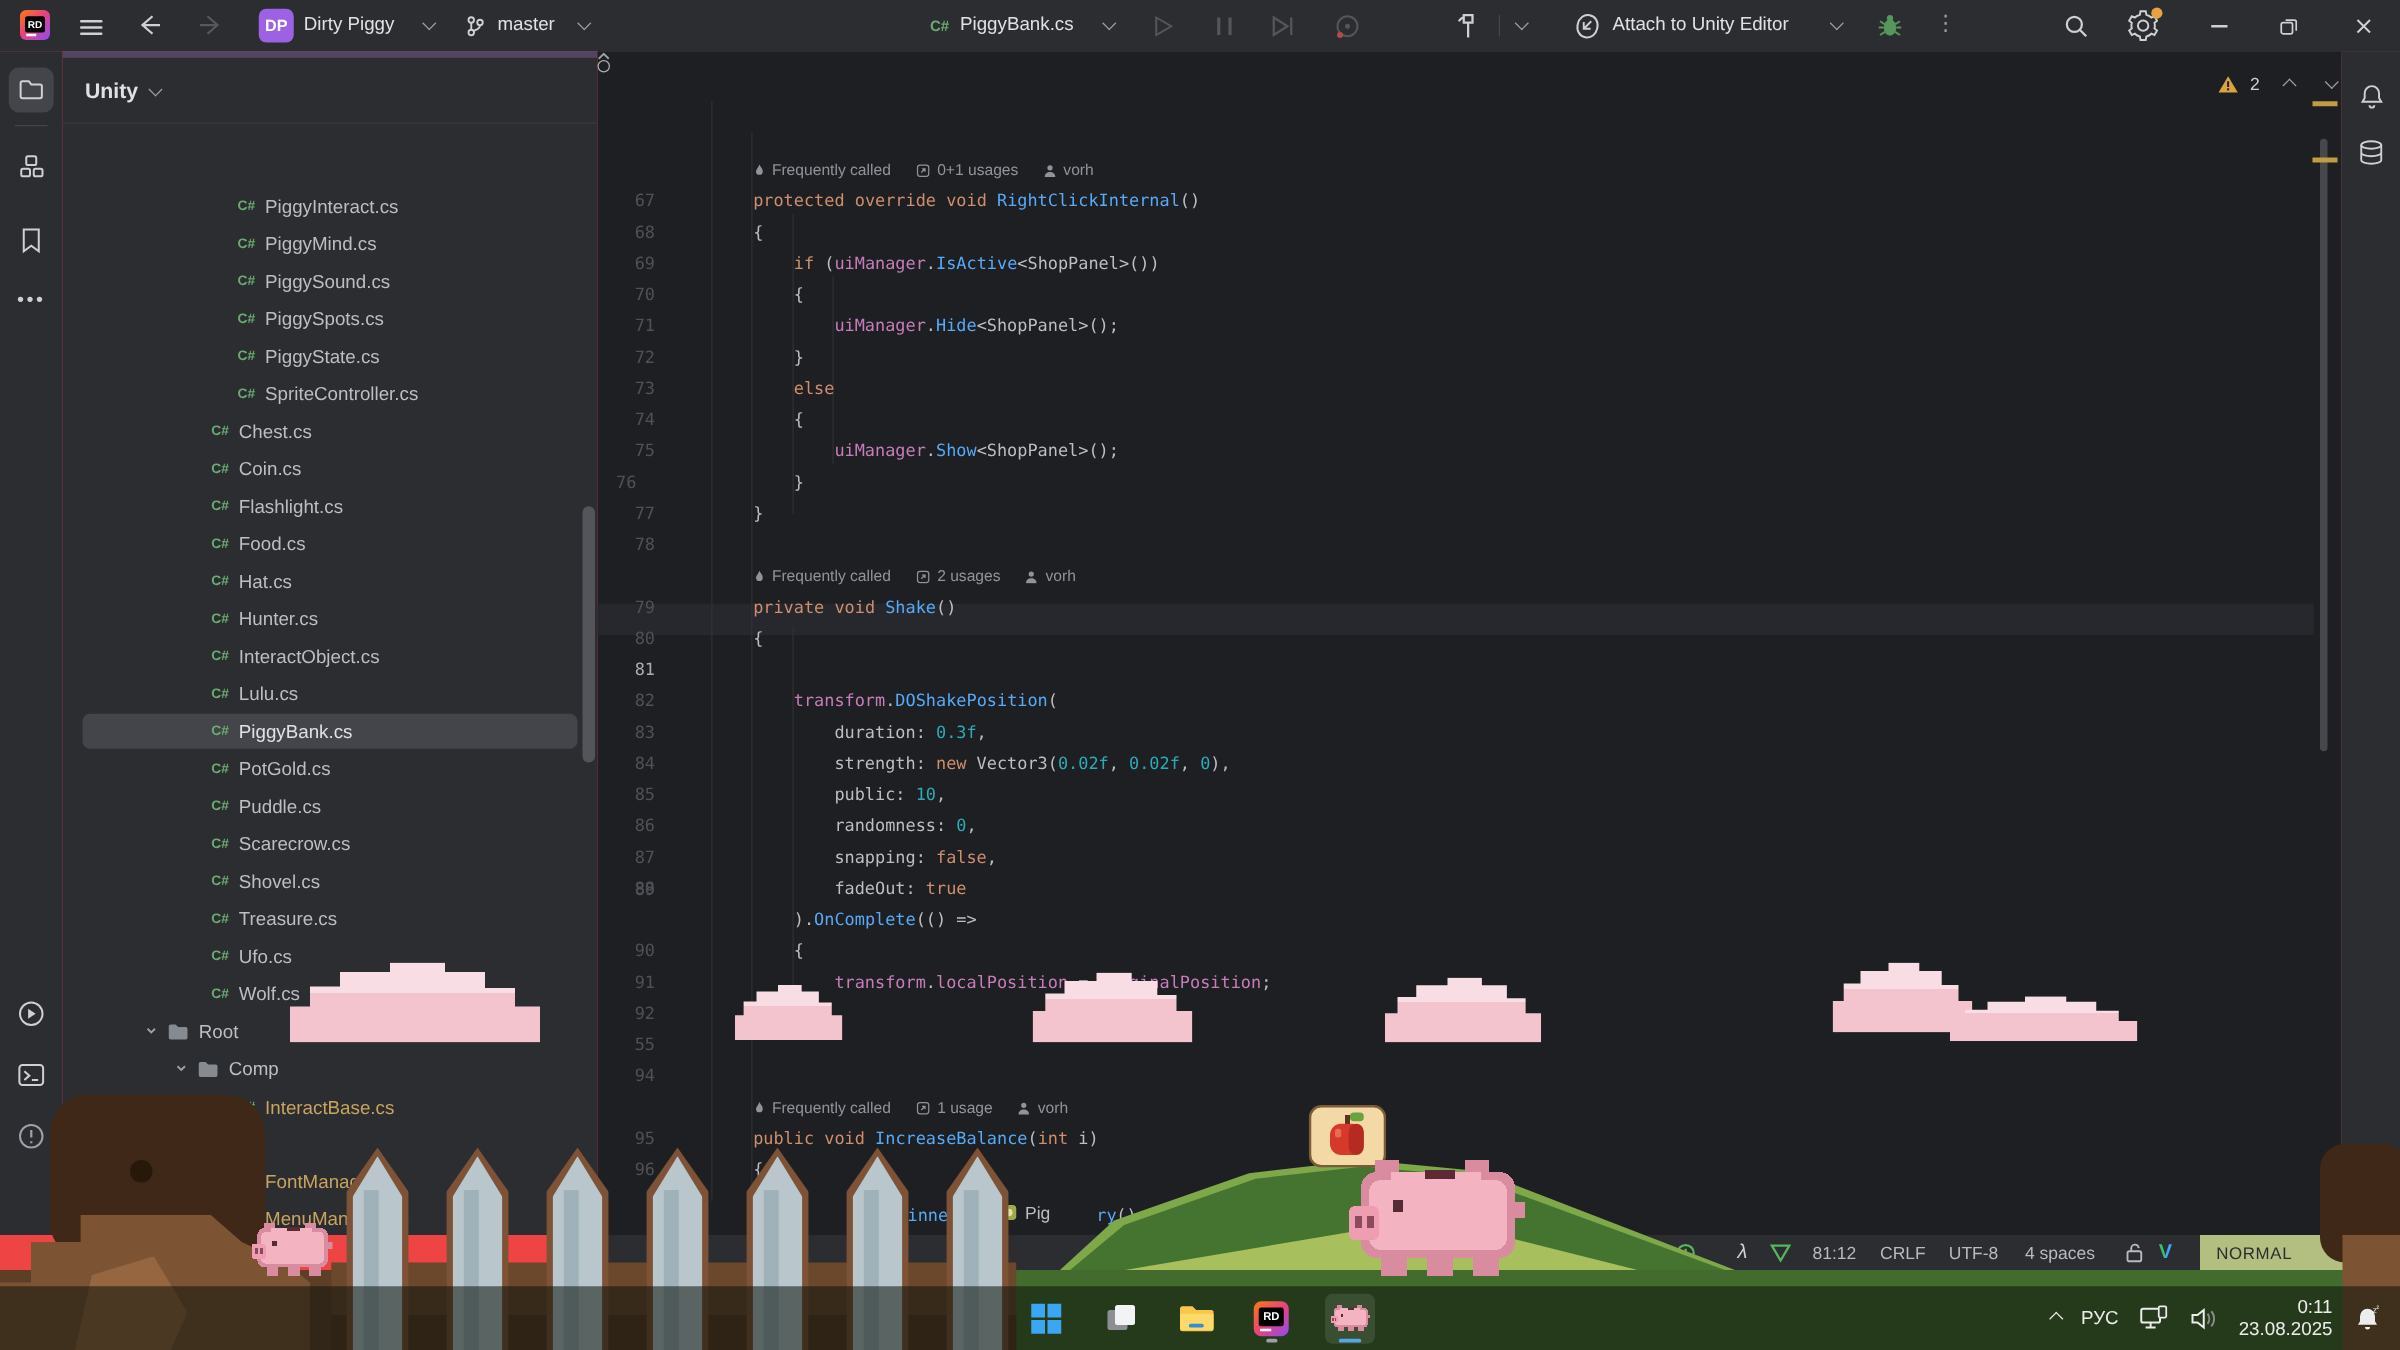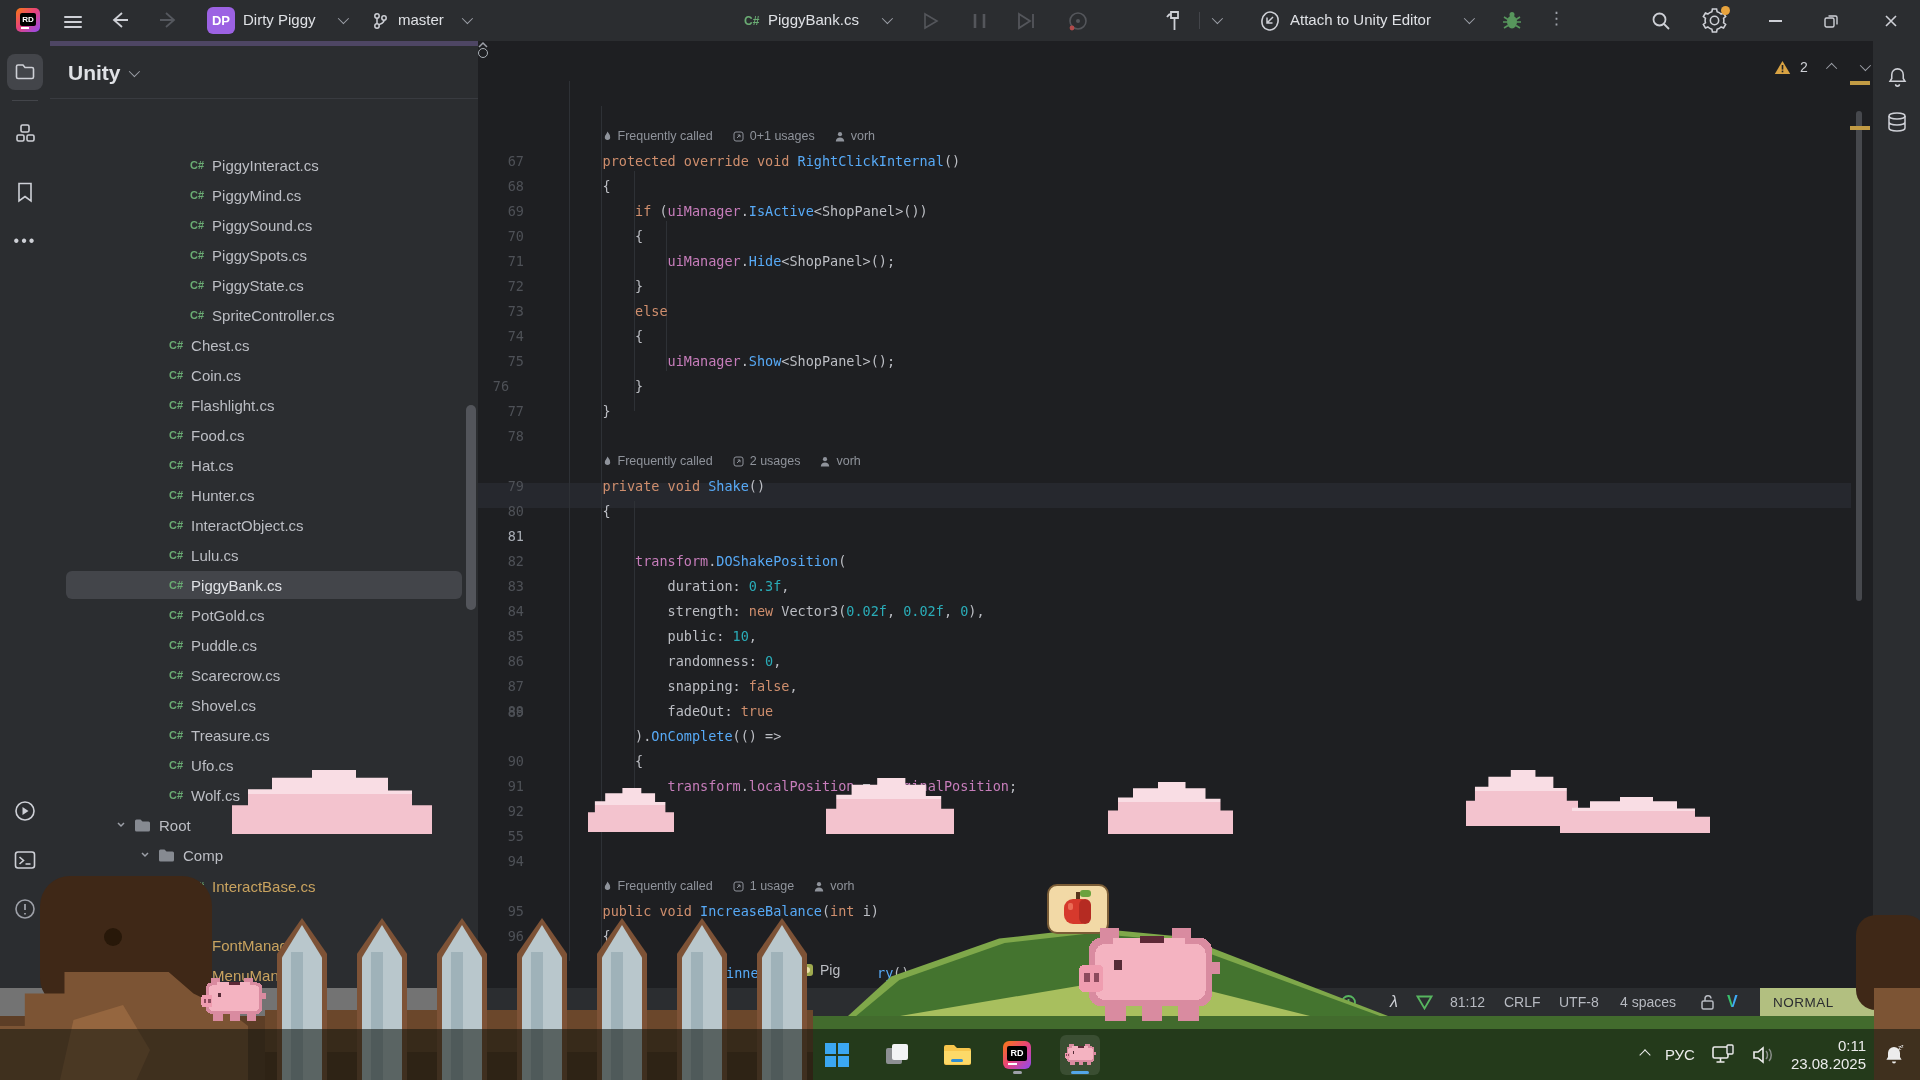--- a/index.html
+++ b/index.html
@@ -1,35 +1,35 @@
 <!DOCTYPE html>
 <html><head>
 <meta charset="utf-8">
 <style>
   html,body{margin:0;padding:0;background:#101113}
-  #screen{position:relative;width:1920px;height:1080px;background:#737373;overflow:hidden;
+  #screen{position:relative;width:1920px;height:1080px;background:#ef4444;overflow:hidden;
           font-family:"Liberation Sans",sans-serif;color:#dfe1e5}
   .abs{position:absolute}
   svg{display:block}
   
   #titlebar{position:absolute;left:0;top:0;width:1920px;height:41px;background:#2b2d30}
   .tb-txt{font-size:15px;color:#dfe1e5;white-space:nowrap}
   .tb-dim{color:#9da0a8}
   .chev{display:inline-block;width:7px;height:7px;border-right:1.5px solid #9da0a8;border-bottom:1.5px solid #9da0a8;transform:rotate(45deg) translateY(-2px)}
   .burger span{display:block;width:18px;height:2px;background:#ced0d6;margin:3px 0;border-radius:1px}
   #purple-strip{position:absolute;left:50px;top:41px;width:1870px;height:5px;background:#4e4664}
   .winbtn{position:absolute;top:0;width:46px;height:41px;display:flex;align-items:center;justify-content:center}
   
   #leftstrip{position:absolute;left:0;top:41px;width:50px;height:947px;background:#2b2d30}
   .strip-btn{position:absolute;left:7px;width:36px;height:36px;border-radius:8px;display:flex;align-items:center;justify-content:center}
   .strip-active{background:#43454a}
   
   #projpanel{position:absolute;left:50px;top:46px;width:428px;height:942px;background:#2b2d30}
   #proj-head{position:absolute;left:18px;top:8px;height:38px;display:flex;align-items:center;gap:8px}
-  #proj-title{font-size:21px;font-weight:bold;color:#dfe1e5}
+  #proj-title{font-size:17px;font-weight:bold;color:#dfe1e5}
   #proj-sep{position:absolute;left:0;top:52px;width:428px;height:1px;background:#393b40}
   .trow{position:absolute;height:30px;display:flex;align-items:center;font-size:15px;color:#bcbec4;white-space:nowrap}
   .cs-ico{font-size:11px;font-weight:bold;color:#6aab73;letter-spacing:0}
   .sel-row{position:absolute;left:16px;width:396px;height:28px;border-radius:6px;background:#43454a}
   .t-yellow{color:#c9a35f}
   #tree-scroll{position:absolute;left:416px;top:359px;width:10px;height:205px;border-radius:5px;background:#5a5d63;opacity:.85}
   
   #editor{position:absolute;left:478px;top:41px;width:1395px;height:947px;background:#1e1f22;
           font-family:"DejaVu Sans Mono",monospace;font-size:13.5px}
   .lnum{position:absolute;left:0;width:46px;text-align:right;color:#4e5157;line-height:25px}

